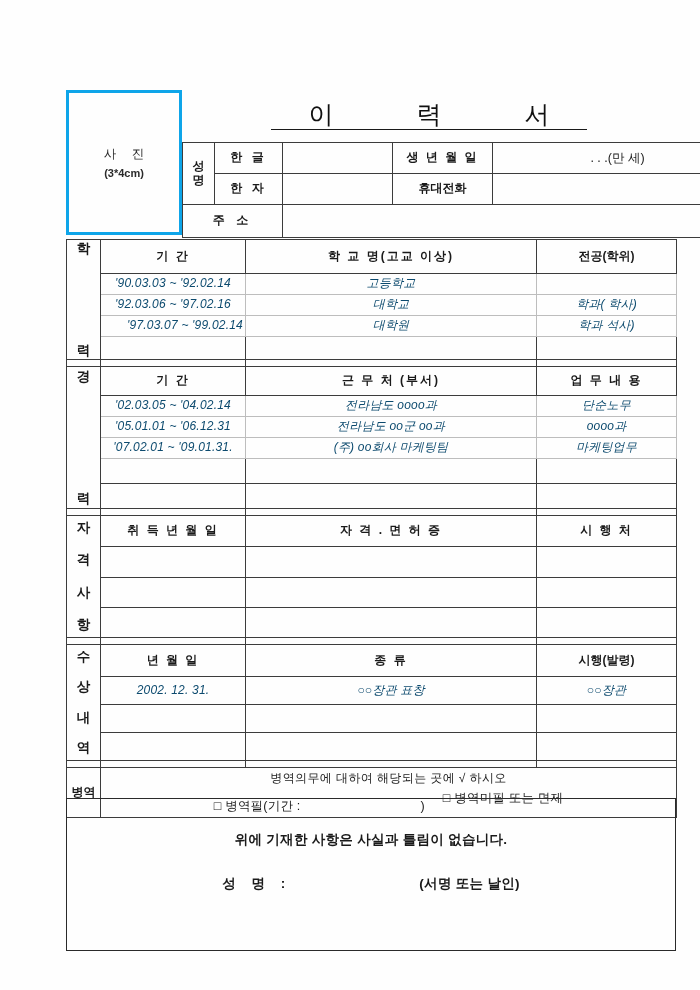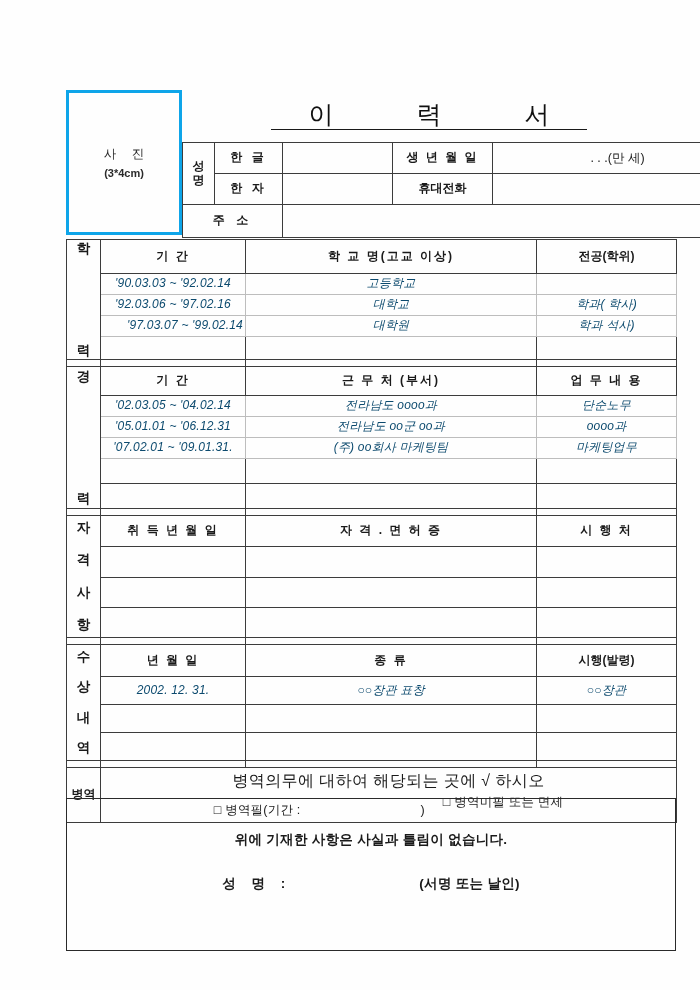--- a/index.html
+++ b/index.html
@@ -153,21 +153,21 @@
   .sectgap td {
     border-left: 1px solid #3c3c3c;
     border-right: 1px solid #3c3c3c;
     border-top: none;
     border-bottom: none;
     height: 6px;
   }
 
   
   .mil-line1 {
-    font-size: 16px;
+    font-size: 12px;
     letter-spacing: 0.4px;
     padding-top: 4px;
   }
   .mil-line2 {
     font-size: 12.5px;
     letter-spacing: 0.2px;
     padding-top: 5px;
     padding-bottom: 4px;
     display: flex;
     justify-content: center;

